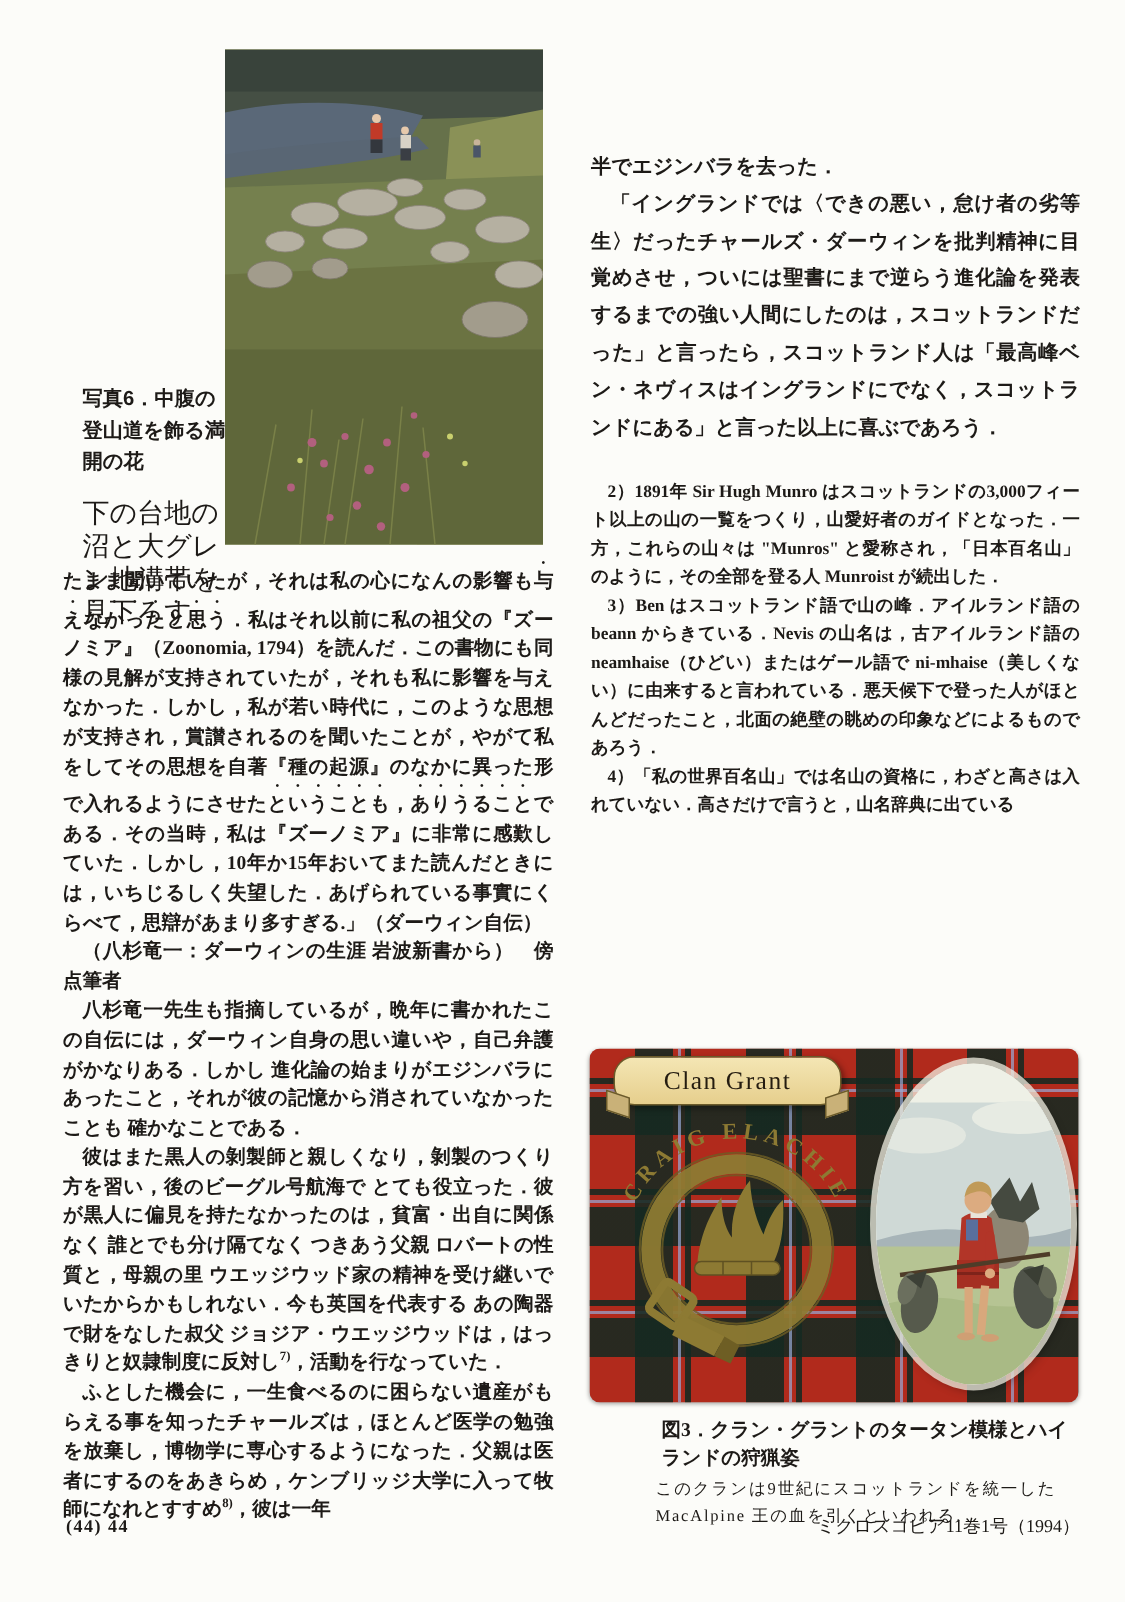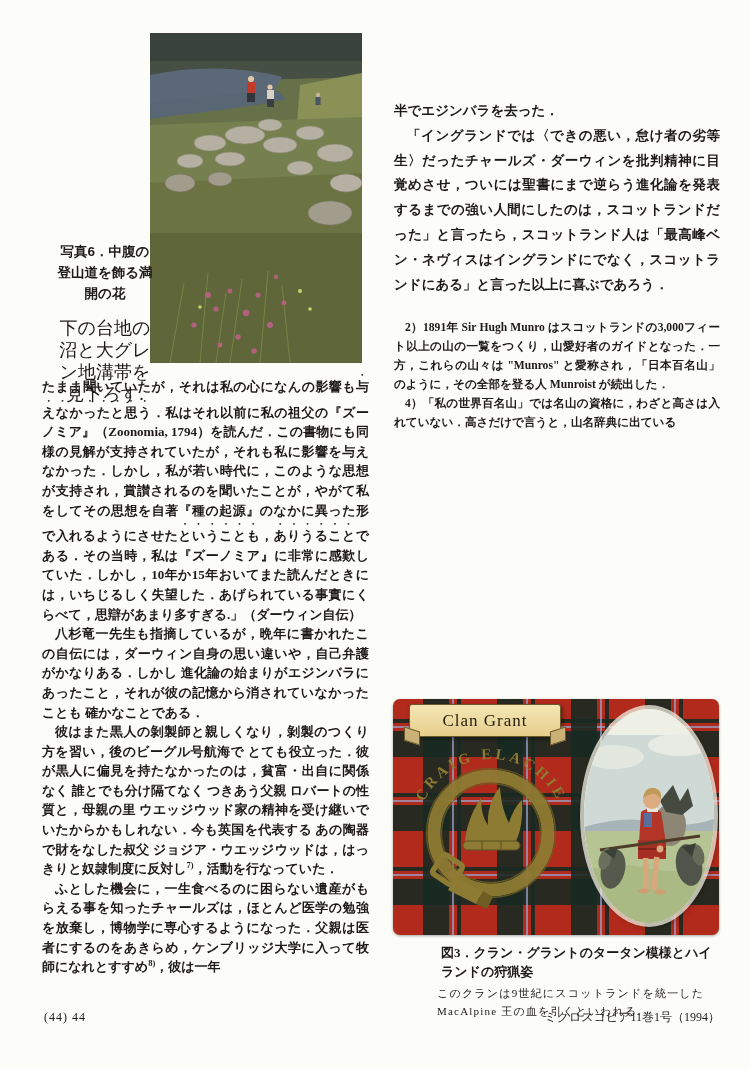--- a/index.html
+++ b/index.html
@@ -8,21 +8,21 @@
     background:#fcfcf9; color:#1d1a17; overflow:hidden;
     font-family:"Liberation Serif","DejaVu Serif",serif;
   }
   p{margin:0;font-weight:bold;}
   sup{font-size:8.5px; line-height:0; vertical-align:super;}
   .boten{-webkit-text-emphasis:dot; text-emphasis:dot;}
 
   
   .photo{position:absolute; left:150px; top:33px; width:212px; height:330px; background:#6f7747;}
   .photo svg{display:block; width:100%; height:100%;}
-  .photo-caption{position:absolute; left:55px; top:241px; width:100px;text-align:center;}
+  .photo-caption{position:absolute; left:55px; top:255px; width:100px;}
   .pc-bold{font-family:"Liberation Sans","DejaVu Sans",sans-serif; font-weight:bold; font-size:13.5px; line-height:21px;}
   .pc-norm{font-size:18px; line-height:22px; margin-top:13px;}
 
   
   .left-col{position:absolute; left:42px; top:371px; width:327px; text-align:justify; font-size:13px; line-height:19.6px;}
   .indent{text-indent:13px;}
   .credit{text-indent:13px;}
 
   
   .right-col{position:absolute; left:394px; top:99px; width:326px; text-align:justify;}
@@ -44,21 +44,21 @@
       repeating-linear-gradient(0deg,
         rgba(25,45,36,0) 0 30px, rgba(21,41,33,.88) 30px 56px,
         rgba(25,45,36,0) 56px 59px, rgba(150,170,215,.7) 59px 61px,
         rgba(25,45,36,0) 61px 64px, rgba(21,41,33,.88) 64px 68px,
         rgba(25,45,36,0) 68px 74px);
     box-shadow:0 1px 3px rgba(0,0,0,.35);
   }
   .banner{
     position:absolute; left:16px; top:5px; width:150px; height:31px; z-index:3;
     background:linear-gradient(#f4e6b4,#e6cf8d);
-    border:1.5px solid #6b5a2a; border-radius:3px;
+    border:1.5px solid #6b5a2a; border-radius:14px;
     display:flex; align-items:center; justify-content:center;
     font-size:17px; color:#241c10; letter-spacing:1px;
     box-shadow:2px 2px 4px rgba(0,0,0,.4);
   }
   .banner::before,.banner::after{
     content:""; position:absolute; bottom:-7px; width:14px; height:12px;
     background:#c9b178; border:1px solid #6b5a2a; z-index:-1;
   }
   .banner::before{left:-6px; transform:skewY(18deg);}
   .banner::after{right:-6px; transform:skewY(-18deg);}
@@ -67,21 +67,21 @@
     position:absolute; right:5px; top:10px; width:130px; height:214px; z-index:2;
     border-radius:50%; overflow:hidden; background:#f4f1e4;
     box-shadow:0 0 0 4px rgba(243,240,227,.75), 2px 3px 7px rgba(0,0,0,.45);
   }
   .vignette svg{display:block; width:100%; height:100%;}
   .fig-caption{margin-top:9px;}
   .fc-bold{font-family:Liberation Serif, serif; font-weight:bold; font-size:13px; line-height:18.5px;margin-left:48px;}
   .fc-norm{font-size:11px; line-height:18px; letter-spacing:1.2px; margin-top:3px;margin-left:44px;}
 
   
-  .footer-left{position:absolute; left:44px; top:1010px; font-size:12px; letter-spacing:1px;}
+  .footer-left{position:absolute; left:44px; top:1010px; font-size:12px; letter-spacing:1px;font-weight:bold;}
   .footer-right{position:absolute; left:394px; top:1009px; width:326px; text-align:right; font-size:12px;}
 </style>
 </head>
 <body>
 
 <div class="page">
 
   <div class="photo">
     <svg viewBox="0 0 212 330" preserveAspectRatio="none">
       <rect width="212" height="330" fill="#6f7747"></rect>
@@ -156,30 +156,32 @@
     </svg>
   </div>
 
   <div class="photo-caption">
     <div class="pc-bold">写真6．中腹の登山道を飾る満開の花</div>
     <div class="pc-norm">下の台地の沼と大グレン地溝帯を見下ろす.</div>
   </div>
 
   <div class="left-col">
     <p><span>たまま聞いていたが，それは私の心になんの影響も</span><span class="boten">与えなかったと思う</span><span>．私はそれ以前に私の祖父の『ズーノミア』（Zoonomia, 1794）を読んだ．この書物にも同様の見解が支持されていたが，それも私に影響を与えなかった．しかし，私が若い時代に，このような思想が支持され，賞讃されるのを聞いたことが，やがて私をしてその思想を自著『種の起源』のなかに異った形で入れるようにさせた</span><span class="boten">ということも，ありうること</span><span>である．その当時，私は『ズーノミア』に非常に感歎していた．しかし，10年か15年おいてまた読んだときには，いちじるしく失望した．あげられている事實にくらべて，思辯があまり多すぎる.」（ダーウィン自伝）</span></p>
+    <p class="credit">（八杉竜一：ダーウィンの生涯 岩波新書から）　傍点筆者</p>
     <p class="indent"><span>八杉竜一先生も指摘しているが，晩年に書かれたこの自伝には，ダーウィン自身の思い違いや，自己弁護がかなりある．しかし 進化論の始まりがエジンバラにあったこと，それが彼の記憶から消されていなかったことも 確かなことである．</span></p>
     <p class="indent"><span>彼はまた黒人の剝製師と親しくなり，剝製のつくり方を習い，後のビーグル号航海で とても役立った．彼が黒人に偏見を持たなかったのは，貧富・出自に関係なく 誰とでも分け隔てなく つきあう父親 ロバートの性質と，母親の里 ウエッジウッド家の精神を受け継いでいたからかもしれない．今も英国を代表する あの陶器で財をなした叔父 ジョジア・ウエッジウッドは，はっきりと奴隷制度に反対し</span><sup>7)</sup><span>，活動を行なっていた．</span></p>
     <p class="indent"><span>ふとした機会に，一生食べるのに困らない遺産がもらえる事を知ったチャールズは，ほとんど医学の勉強を放棄し，博物学に専心するようになった．父親は医者にするのをあきらめ，ケンブリッジ大学に入って牧師になれとすすめ</span><sup>8)</sup><span>，彼は一年</span></p>
   </div>
 
   <div class="right-col">
     <p class="rbody"><span>半でエジンバラを去った．</span></p>
     <p class="rbody indent"><span>「イングランドでは〈できの悪い，怠け者の劣等生〉だったチャールズ・ダーウィンを批判精神に目覚めさせ，ついには聖書にまで逆らう進化論を発表するまでの強い人間にしたのは，スコットランドだった」と言ったら，スコットランド人は「最高峰ベン・ネヴィスはイングランドにでなく，スコットランドにある」と言った以上に喜ぶであろう．</span></p>
     <div class="notes">
       <p class="note nindent"><span>2）1891年 Sir Hugh Munro はスコットランドの3,000フィート以上の山の一覧をつくり，山愛好者のガイドとなった．一方，これらの山々は "Munros" と愛称され，「日本百名山」のように，その全部を登る人 Munroist が続出した．</span></p>
+      <p class="note nindent"><span>3）Ben はスコットランド語で山の峰．アイルランド語の beann からきている．Nevis の山名は，古アイルランド語の neamhaise（ひどい）またはゲール語で ni-mhaise（美しくない）に由来すると言われている．悪天候下で登った人がほとんどだったこと，北面の絶壁の眺めの印象などによるものであろう．</span></p>
       <p class="note nindent"><span>4）「私の世界百名山」では名山の資格に，わざと高さは入れていない．高さだけで言うと，山名辞典に出ている</span></p>
     </div>
   </div>
 
   <div class="figure-block">
     <div class="tartan">
       <div class="banner">
         <span>Clan Grant</span>
       </div>
       <svg class="crest" viewBox="0 0 178 184">

